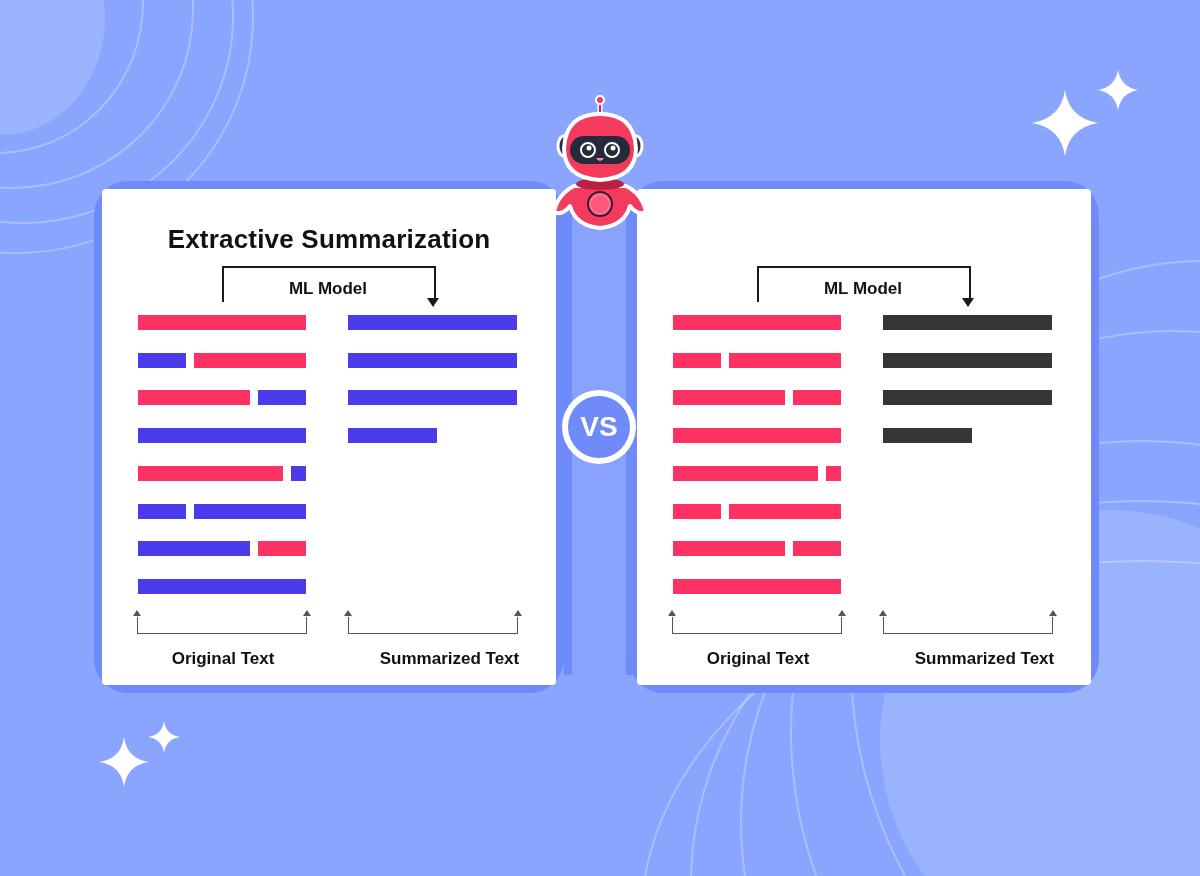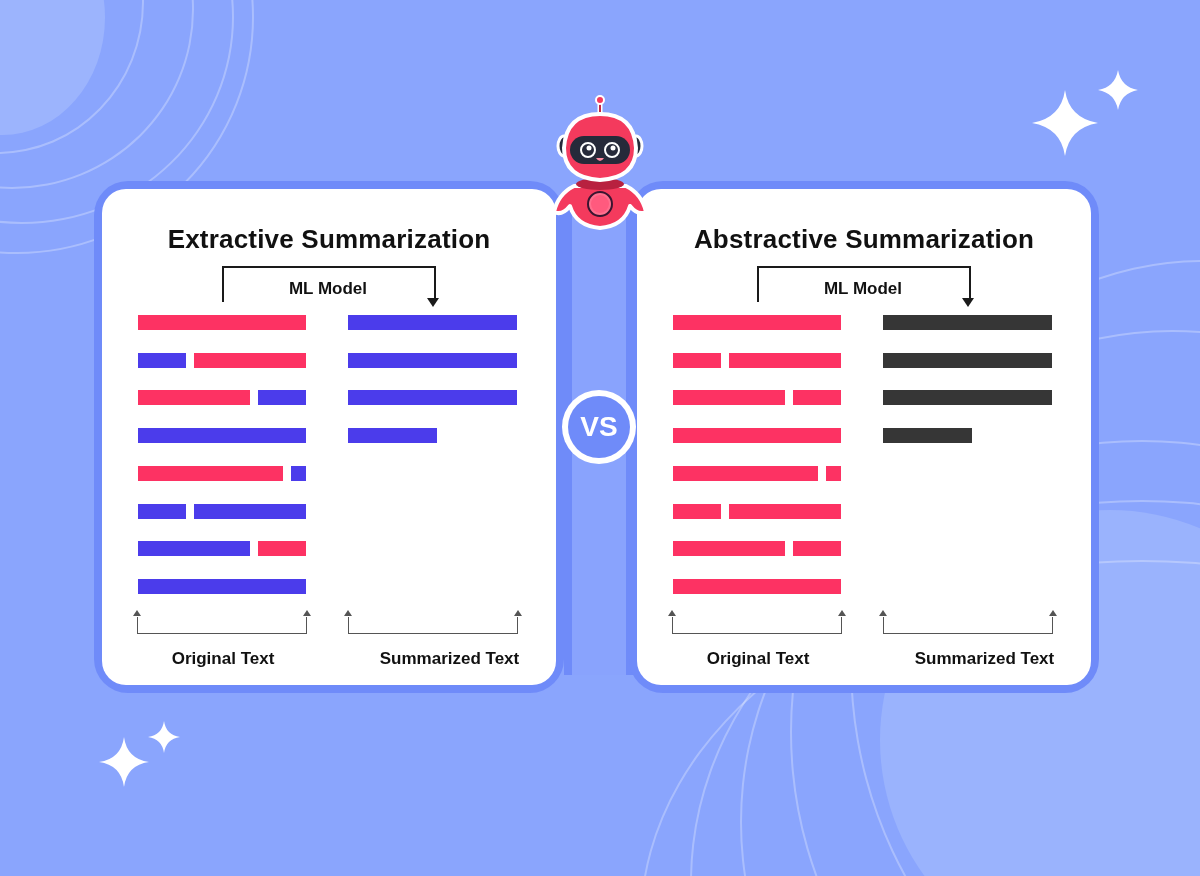--- a/index.html
+++ b/index.html
@@ -11,21 +11,21 @@
   .bg-circle { position: absolute; border-radius: 50%; }
   .bg-ring { position: absolute; border-radius: 50%; border: 2px solid rgba(255,255,255,0.28); }
   .sparkle { position: absolute; }
 
   .card {
     position: absolute; top: 181px; width: 470px; height: 512px;
     background: #6f8bf9; border-radius: 34px;
   }
   .card-inner {
     position: absolute; left: 8px; top: 8px; right: 8px; bottom: 8px;
-    background: #ffffff; border-radius: 24px;
+    background: #ffffff; border-radius: 4px;
   }
   .card-title {
     position: absolute; left: 0; right: 0; top: 35px; text-align: center;
     font-size: 26px; font-weight: bold; color: #111;
     letter-spacing: 0.2px;
   }
   .ml-bracket {
     position: absolute; top: 77px; height: 34px;
     border-top: 2px solid #1a1a1a; border-left: 2px solid #1a1a1a; border-right: 2px solid #1a1a1a;
   }
@@ -135,21 +135,20 @@
       <div class="bar" style="left: 36px; top: 389.9px; width: 168px; background: rgb(75, 60, 235);"></div>
       <div class="bar" style="left: 246px; top: 126px; width: 169px; background: rgb(75, 60, 235);"></div>
       <div class="bar" style="left: 246px; top: 163.7px; width: 169px; background: rgb(75, 60, 235);"></div>
       <div class="bar" style="left: 246px; top: 201.4px; width: 169px; background: rgb(75, 60, 235);"></div>
       <div class="bar" style="left: 246px; top: 239.1px; width: 89px; background: rgb(75, 60, 235);"></div>
     </div>
 </div>
 
 <div class="card" id="card1" style="left:629px;">
   <div class="card-inner">
-    <div class="card-title">Abstractive Summarization</div>
     <div class="ml-bracket" style="left:120px;width:210px;"></div>
     <div class="ml-arrowhead" style="left:325px;top:109px;"></div>
     <div class="ml-label" style="left:120px;width:212px;">ML Model</div>
     <div class="bars-original"></div>
     <div class="bars-summary"></div>
     <div class="bottom-bracket" style="left:35px;">
       <div class="up-arrow" style="left:-5px;"></div>
       <div class="up-arrow" style="right:-5px;"></div>
     </div>
     <div class="bottom-bracket" style="left:246px;">

